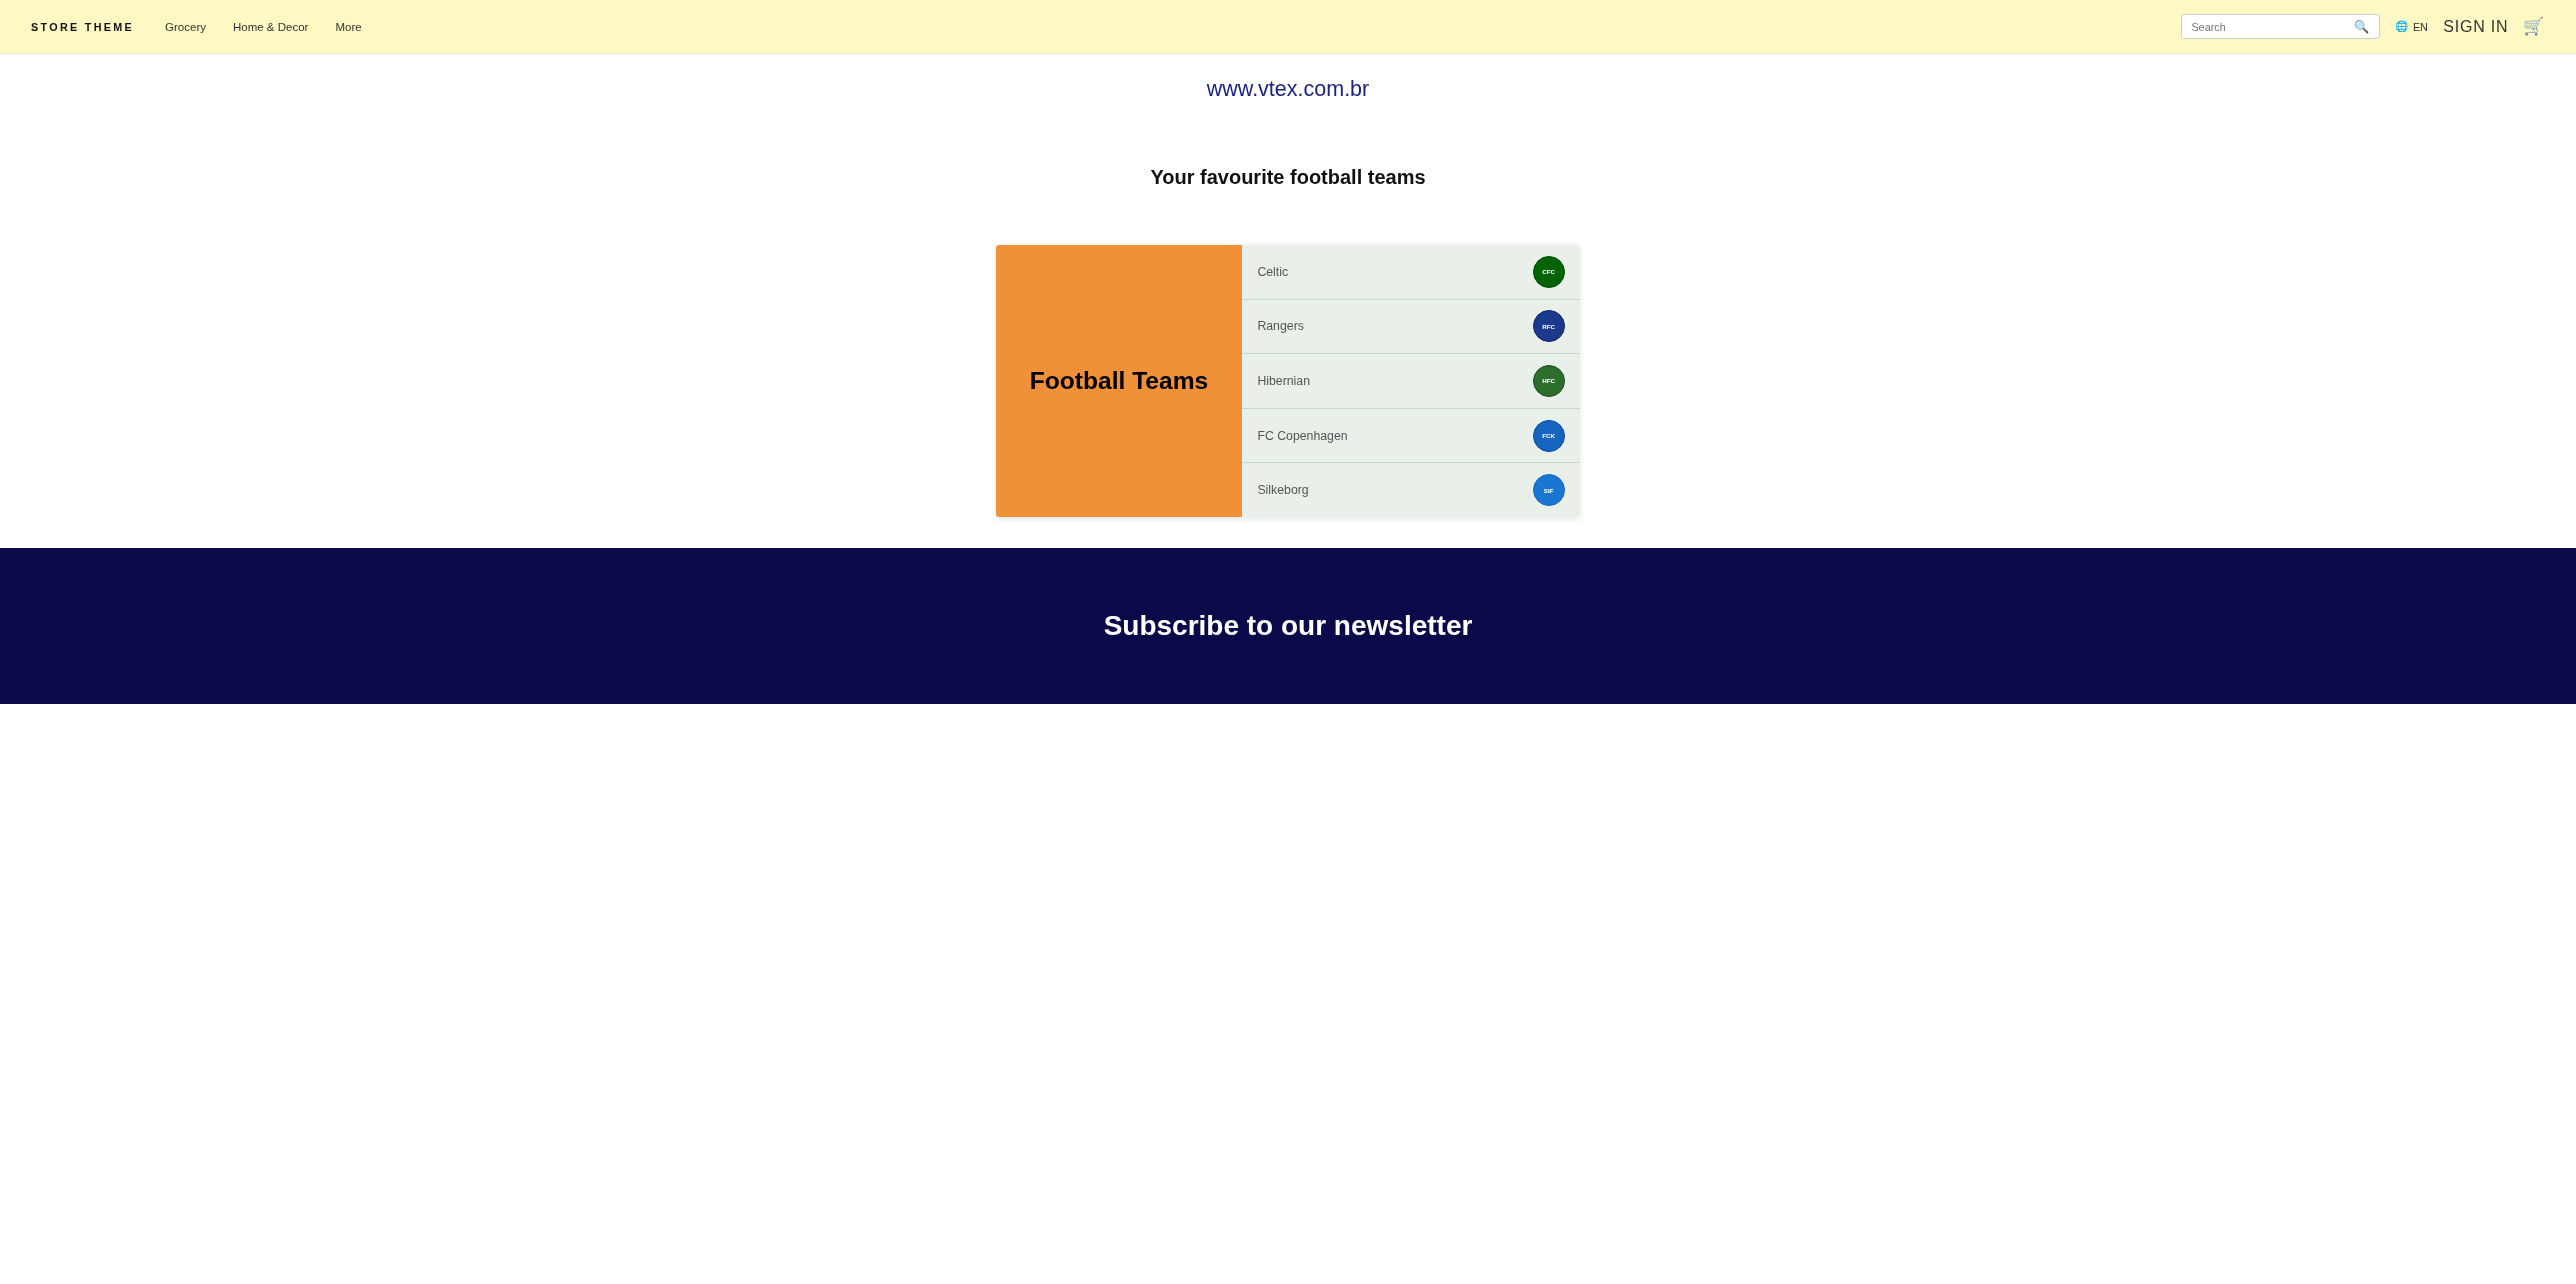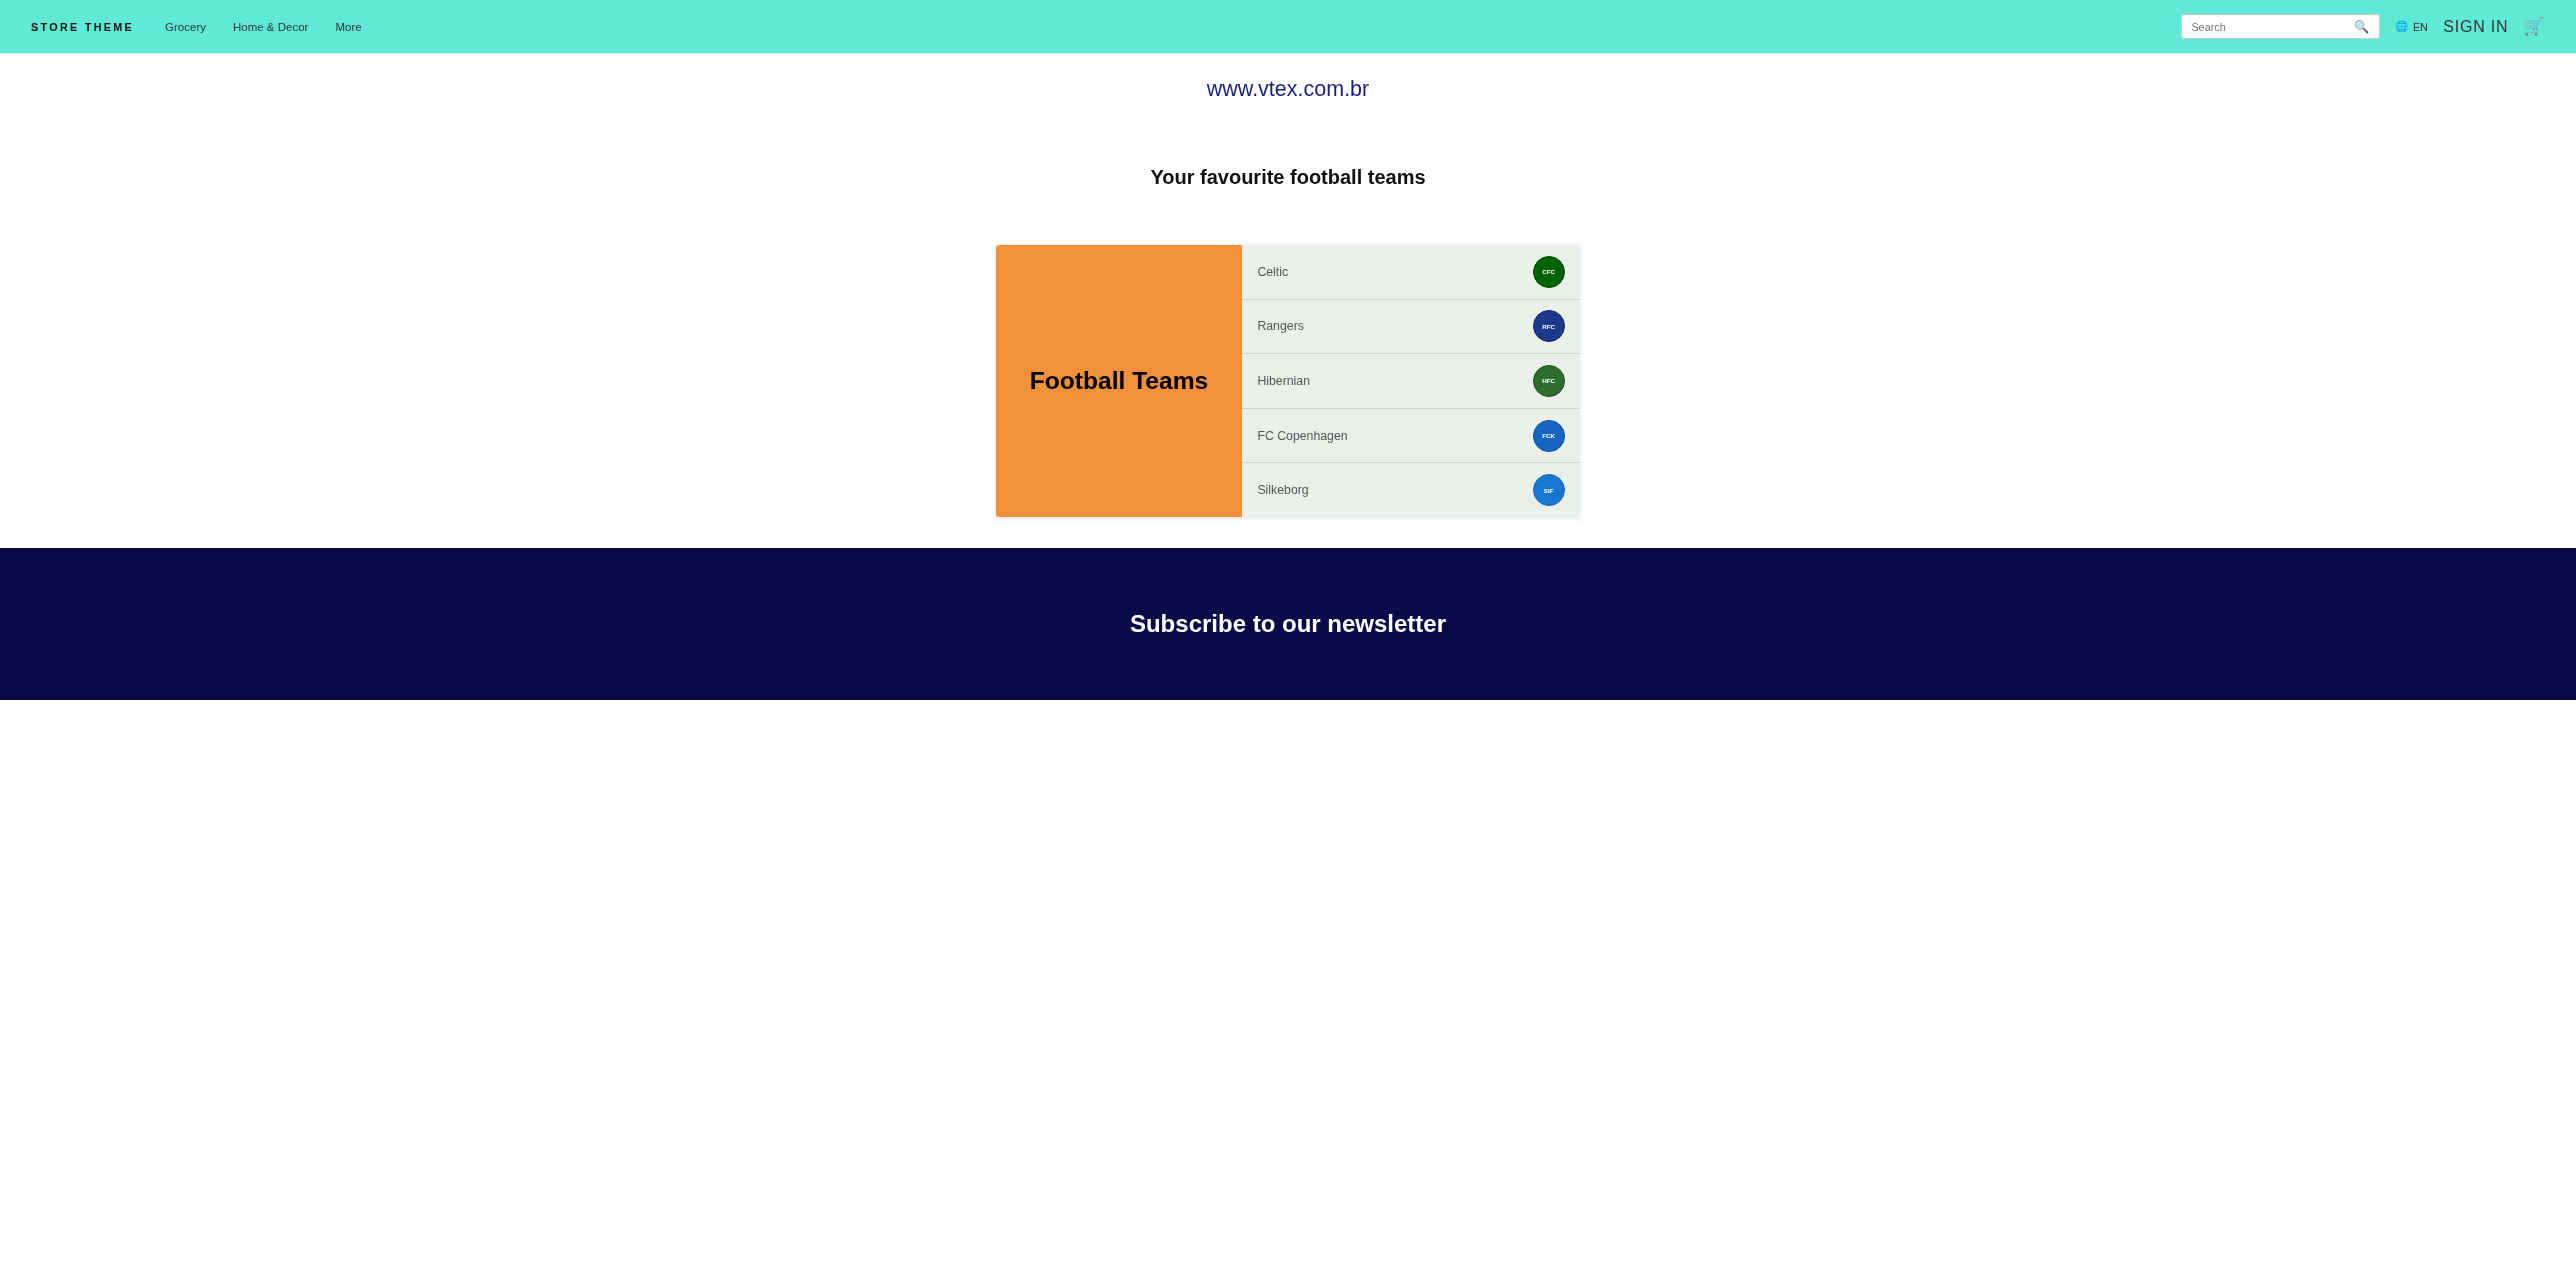--- a/index.html
+++ b/index.html
@@ -5,21 +5,21 @@
     * { margin: 0; padding: 0; box-sizing: border-box; }
     body { font-family: Arial, sans-serif; background: #fff; overflow-x: hidden; }
 
     
     .navbar {
       display: flex;
       align-items: center;
       padding: 0 31px;
       height: 54px;
       border-bottom: 0.8px solid #e5e5e5;
-      background: #5eead4;
+      background: #fef9c3;
       position: relative;
       z-index: 10;
     }
     .brand {
       font-size: 10.8px;
       font-weight: 900;
       letter-spacing: 2.3px;
       color: #111;
       margin-right: 31px;
       text-transform: uppercase;
@@ -212,21 +212,21 @@
       background: #0a0a4a;
       margin-top: 31px;
       padding: 62px 31px;
       display: flex;
       flex-direction: column;
       align-items: center;
       min-height: 123px;
     }
 
     .newsletter-title {
-      font-size: 24px;
+      font-size: 28px;
       font-weight: bold;
       color: #fff;
       text-align: center;
     }
 
     
     ::-webkit-scrollbar { width: 6.2px; }
     ::-webkit-scrollbar-track { background: #f1f1f1; }
     ::-webkit-scrollbar-thumb { background: #ccc; border-radius: 3.1px; }
   </style>

